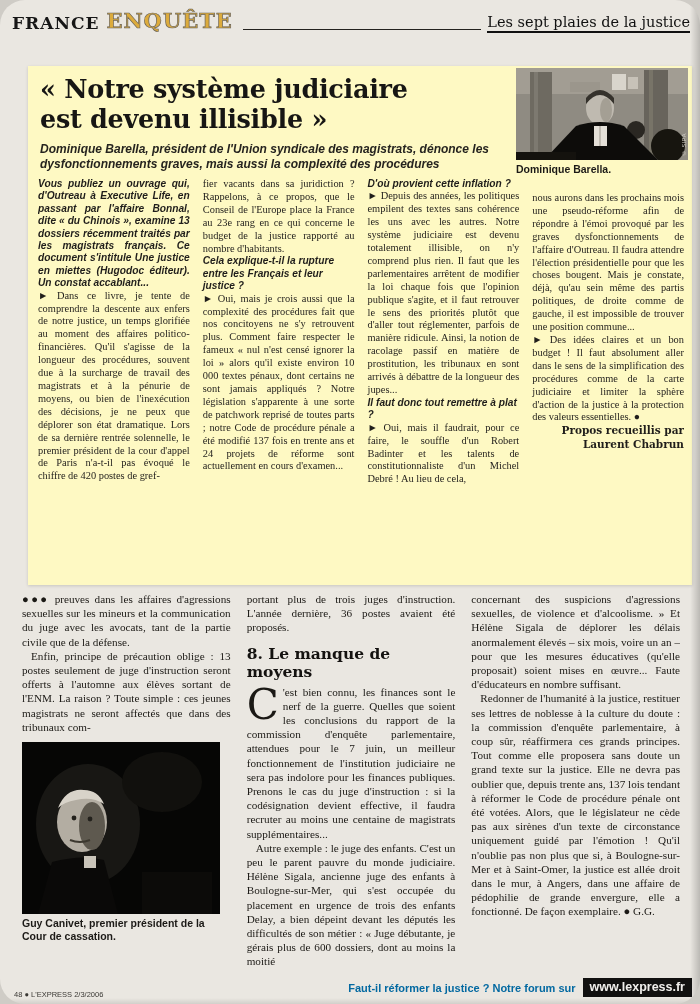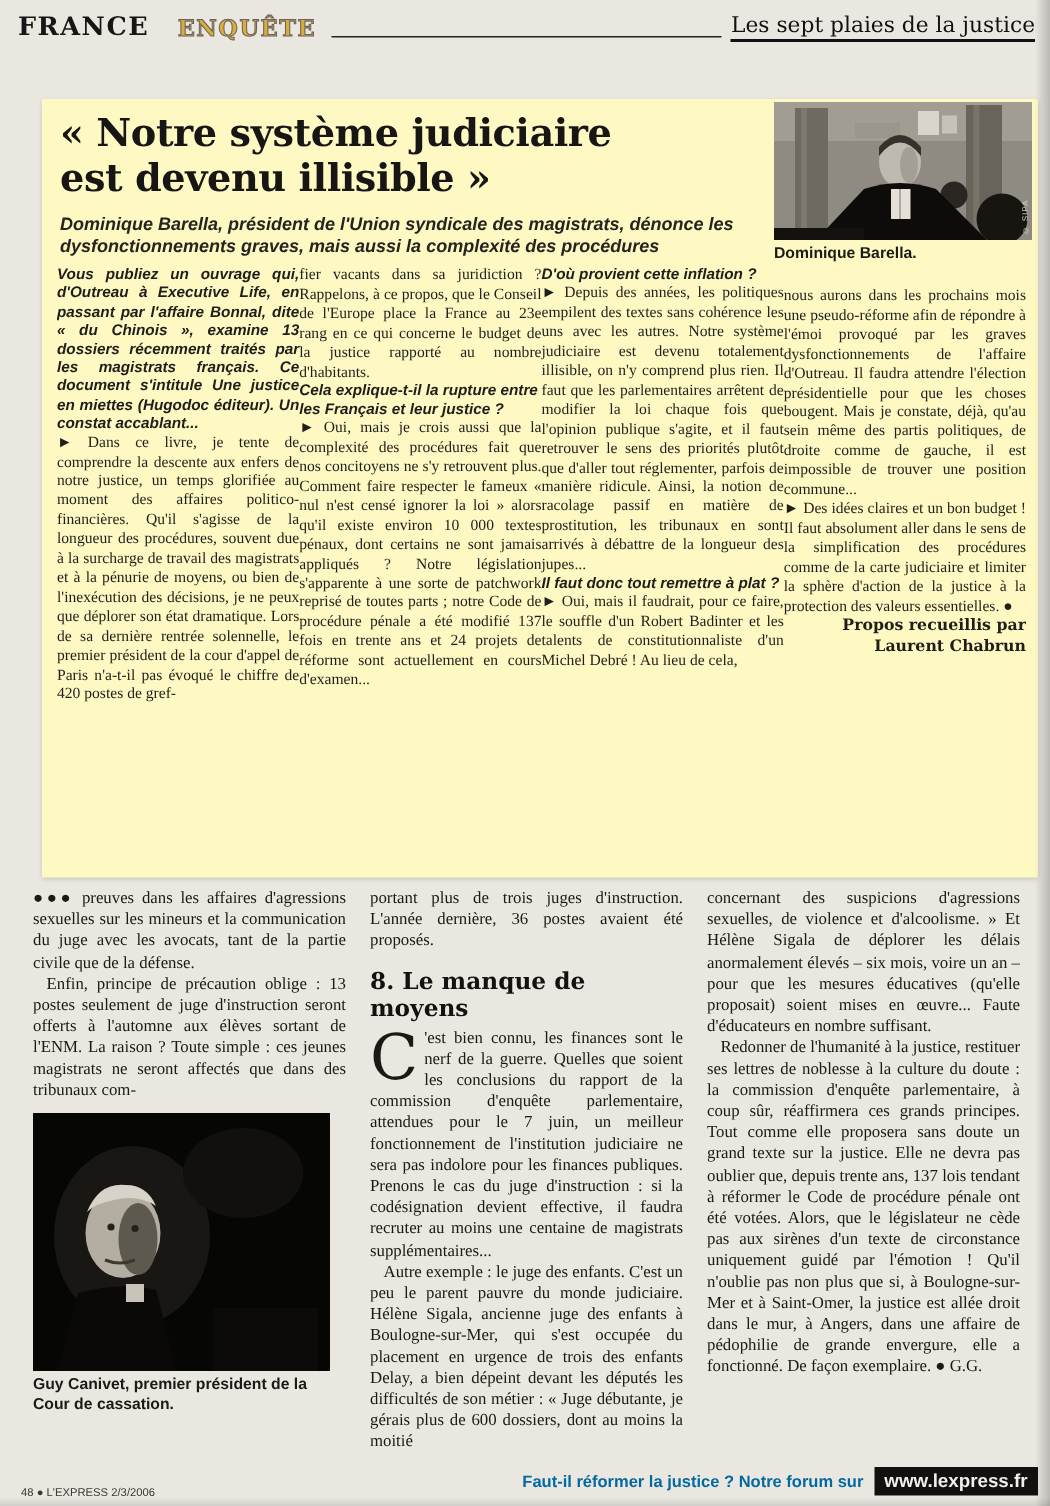--- a/index.html
+++ b/index.html
@@ -1,43 +1,43 @@
 <!DOCTYPE html>
 <html><head>
 <meta charset="utf-8">
 <style>
   html,body{margin:0;padding:0;background:#cfccc6;}
   .page{position:relative;width:700px;height:1004px;margin:0 auto;background:#eae7e1;
-        font-family:"Liberation Serif",serif;color:#151515;overflow:hidden;}
+        font-family:"Liberation Serif",serif;color:#151515;overflow:hidden;border-radius:25px;}
 
   
   .kicker{position:absolute;top:8px;left:12px;right:10px;display:flex;align-items:flex-end;}
   .kicker-france{font-family:"DejaVu Serif",serif;font-weight:bold;font-size:17px;letter-spacing:1px;color:#161616;}
-  .kicker-enquete{font-family:"DejaVu Serif",serif;font-weight:bold;font-size:15px;letter-spacing:1px;
-                  color:#dcab3c;-webkit-text-stroke:.7px #6a655c;margin-left:19px;}
+  .kicker-enquete{font-family:"DejaVu Serif",serif;font-weight:bold;font-size:21px;letter-spacing:1px;
+                  color:#dcab3c;-webkit-text-stroke:.7px #6a655c;margin-left:7px;}
   .kicker-line{flex:1;border-bottom:1.6px solid #24221f;margin:0 6px 3px 10px;}
   .kicker-right{font-family:"DejaVu Serif",serif;font-weight:normal;font-size:14.5px;color:#111;
                 border-bottom:2px solid #111;padding-bottom:1px;}
 
   
   .ibox{position:absolute;left:28px;top:66px;width:664px;height:519px;background:#fef9c3;
         box-shadow:0 1px 3px rgba(0,0,0,.15);}
   .headline{position:absolute;left:12px;top:8px;font-family:"DejaVu Serif",serif;font-weight:bold;
             font-size:25.5px;line-height:30px;letter-spacing:-.3px;color:#171614;}
   .headline span{display:block;}
   .standfirst{position:absolute;left:12px;top:76px;width:476px;font-family:"Liberation Sans",sans-serif;
               font-style:italic;font-weight:bold;font-size:12px;line-height:14.5px;color:#26241f;}
   .iphoto{position:absolute;right:4px;top:2px;width:172px;height:92px;background:#8f8b82;overflow:hidden;}
   .iphoto svg{display:block;}
   .vcred{position:absolute;writing-mode:vertical-rl;transform:rotate(180deg);
          font-family:"Liberation Sans",sans-serif;font-size:5.5px;letter-spacing:.6px;}
   .iphoto .vcred{right:1px;bottom:4px;color:#cfcbc3;}
   .icaption{position:absolute;right:4px;top:97px;width:172px;font-family:"Liberation Sans",sans-serif;
             font-weight:bold;font-size:10.5px;color:#1c1a17;}
-  .icols{position:absolute;left:10px;right:8px;top:112px;bottom:8px;display:flex;overflow:hidden;}
+  .icols{position:absolute;left:10px;right:8px;top:112px;bottom:8px;display:flex;gap:13px;overflow:hidden;}
   .icol{flex:1;font-size:10.4px;line-height:12.9px;text-align:justify;color:#201e1b;}
   .icol p{margin:0;}
   .q{font-family:"Liberation Sans",sans-serif;font-style:italic;font-weight:bold;
      font-size:10.2px;line-height:12.4px;text-align:left;}
   .icol .intro{font-family:"Liberation Sans",sans-serif;font-style:italic;font-weight:bold;
                font-size:10.2px;line-height:12.4px;text-align:justify;}
   .icol4{padding-top:14px;}
   .byline{text-align:right;font-family:"DejaVu Serif",serif;font-weight:bold;font-size:10.5px;
           line-height:13.5px;margin-top:4px;}
 

